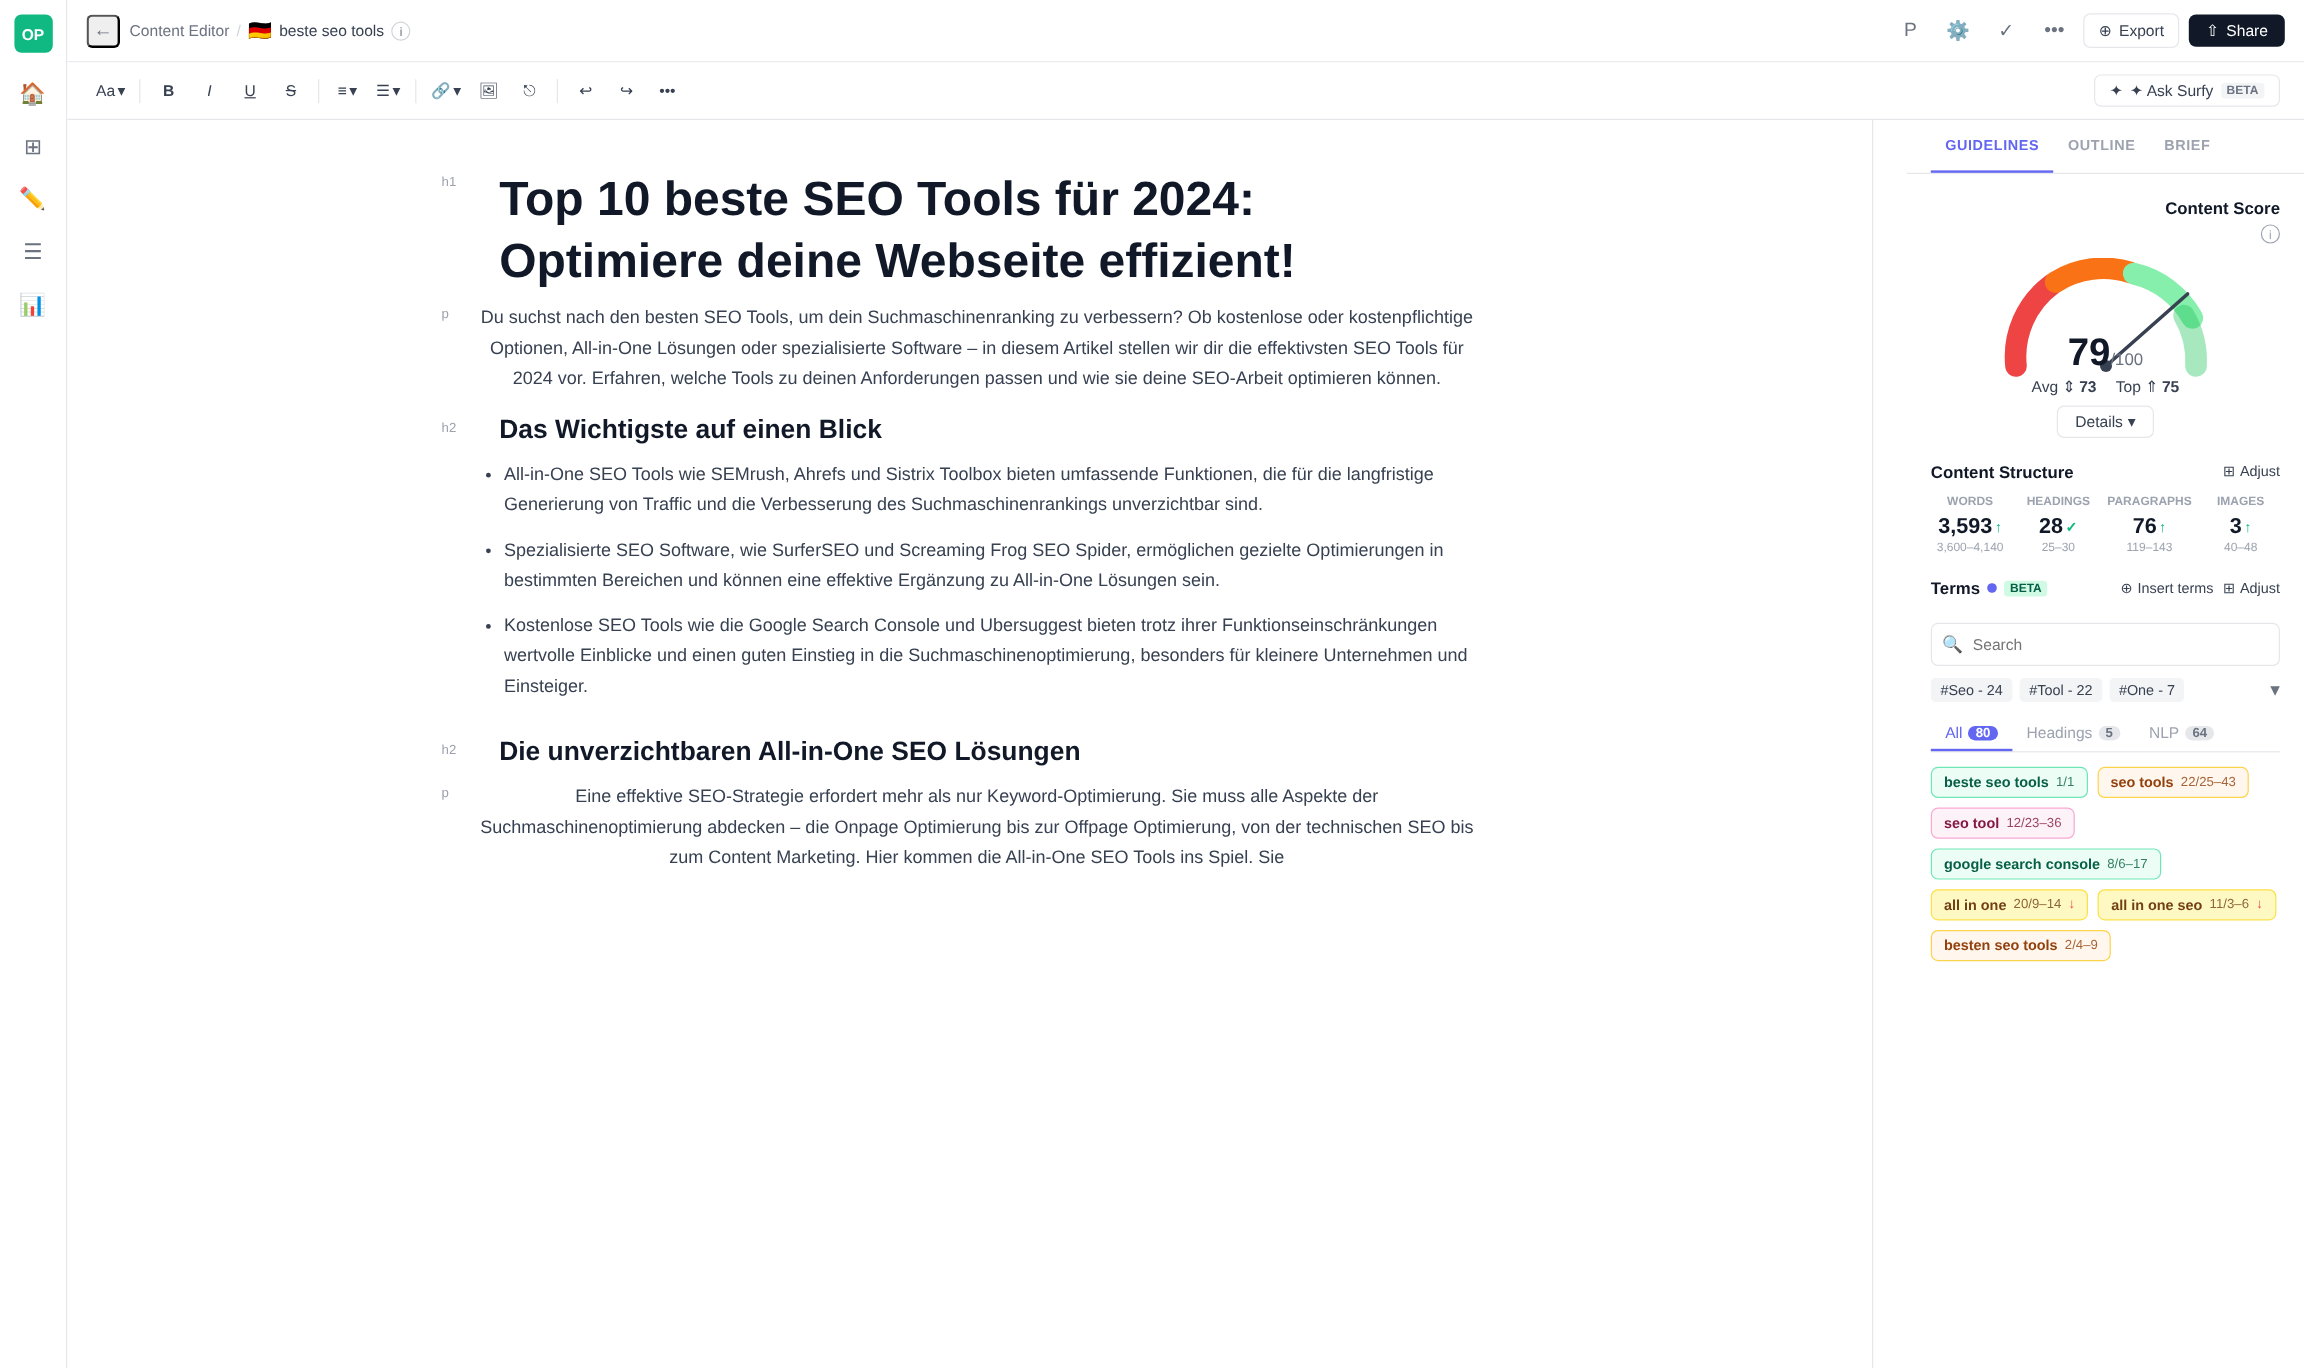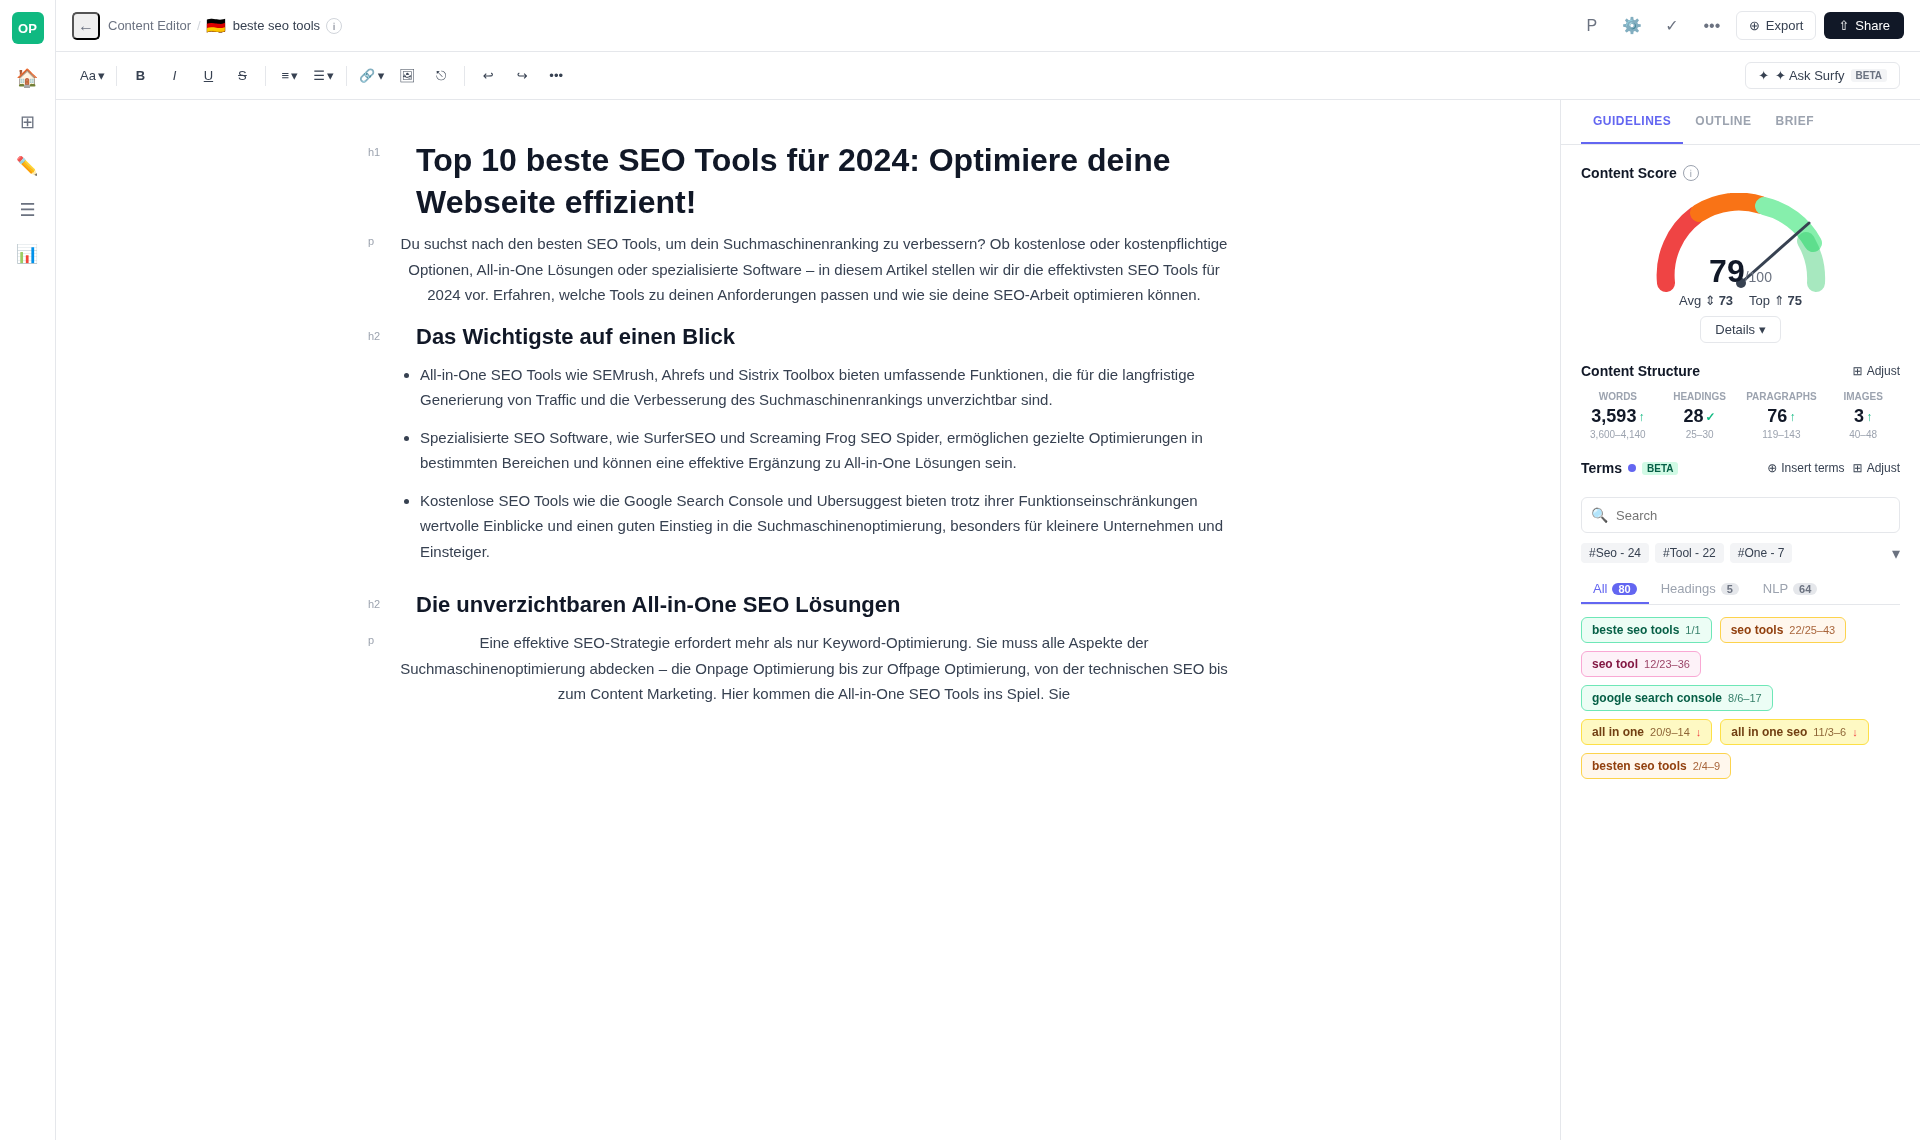--- a/index.html
+++ b/index.html
@@ -151,21 +151,21 @@
     }
     .heading-row {
       display: flex; align-items: flex-start; gap: 28px;
       margin-bottom: 8px;
     }
     .heading-tag {
       font-size: 11px; color: #9ca3af; font-weight: 500;
       margin-top: 6px; min-width: 20px; flex-shrink: 0;
     }
     .h1-title {
-      font-size: 32px; font-weight: 700; color: #111827;
+      font-size: 40px; font-weight: 700; color: #111827;
       line-height: 1.3;
     }
     .para-row {
       display: flex; align-items: flex-start; gap: 12px;
       margin-bottom: 16px;
     }
     .para-tag {
       font-size: 11px; color: #9ca3af; font-weight: 500;
       margin-top: 4px; min-width: 20px; flex-shrink: 0;
     }
@@ -202,20 +202,21 @@
     .show-version { font-size: 12px; color: #374151; cursor: pointer; font-weight: 500; }
 
     
     .right-panel {
       width: 360px;
       border-left: 1px solid #e5e7eb;
       display: flex;
       flex-direction: column;
       flex-shrink: 0;
       overflow: hidden;
+      padding-left: 28px;
     }
 
     
     .panel-tabs {
       display: flex;
       border-bottom: 1px solid #e5e7eb;
       padding: 0 20px;
       flex-shrink: 0;
     }
     .panel-tab {
@@ -234,20 +235,21 @@
       padding: 20px;
     }
 
     
     .content-score-section {
       margin-bottom: 20px;
     }
     .section-title-row {
       display: flex; align-items: flex-end; gap: 6px;
       margin-bottom: 12px;
+      flex-direction: column;
     }
     .section-title {
       font-size: 14px; font-weight: 600; color: #111827;
     }
     .info-icon {
       width: 16px; height: 16px;
       border-radius: 50%;
       border: 1px solid #9ca3af;
       display: flex; align-items: center; justify-content: center;
       font-size: 10px; color: #9ca3af; cursor: pointer;

